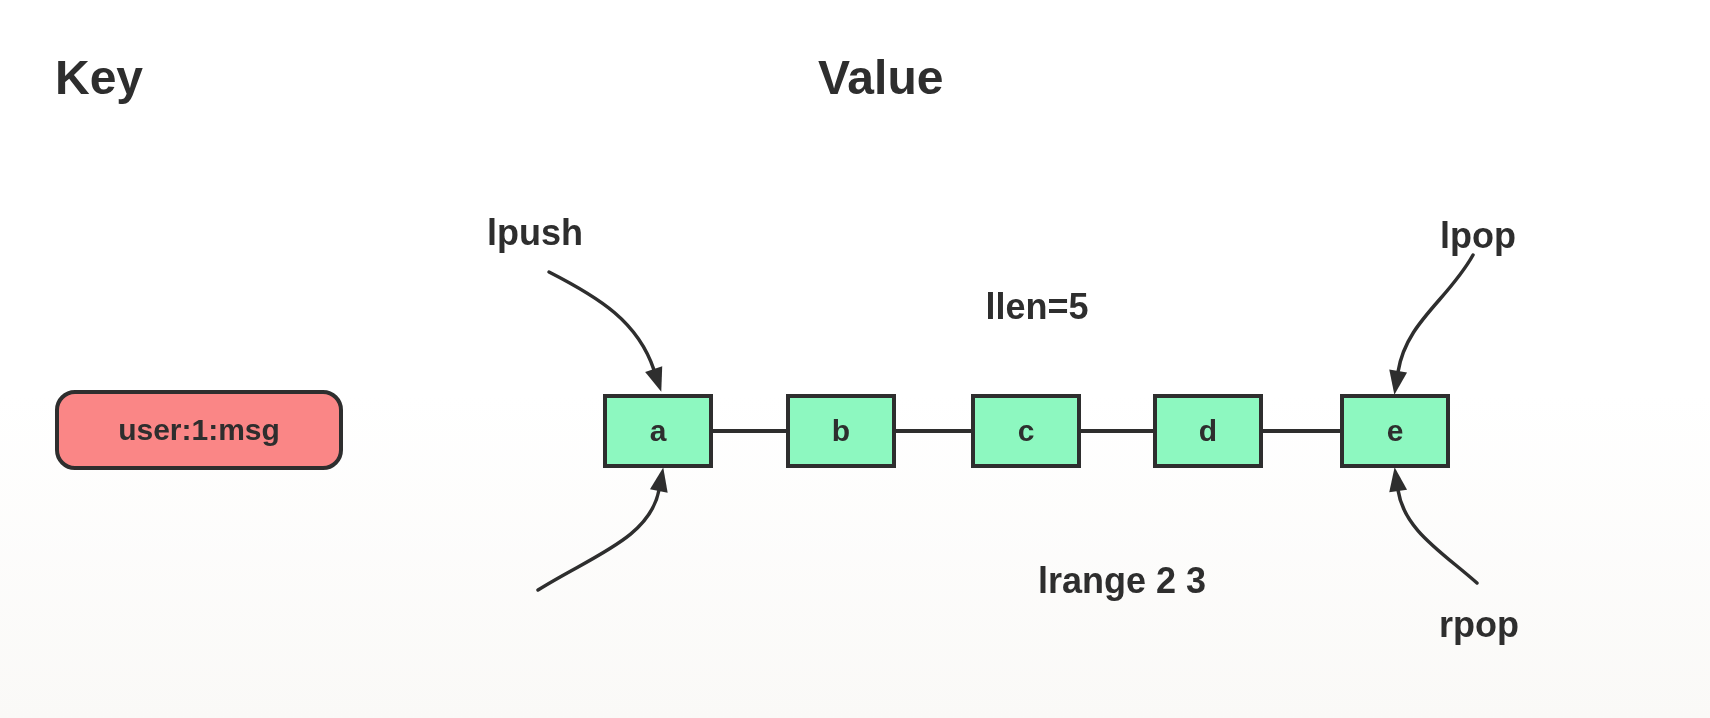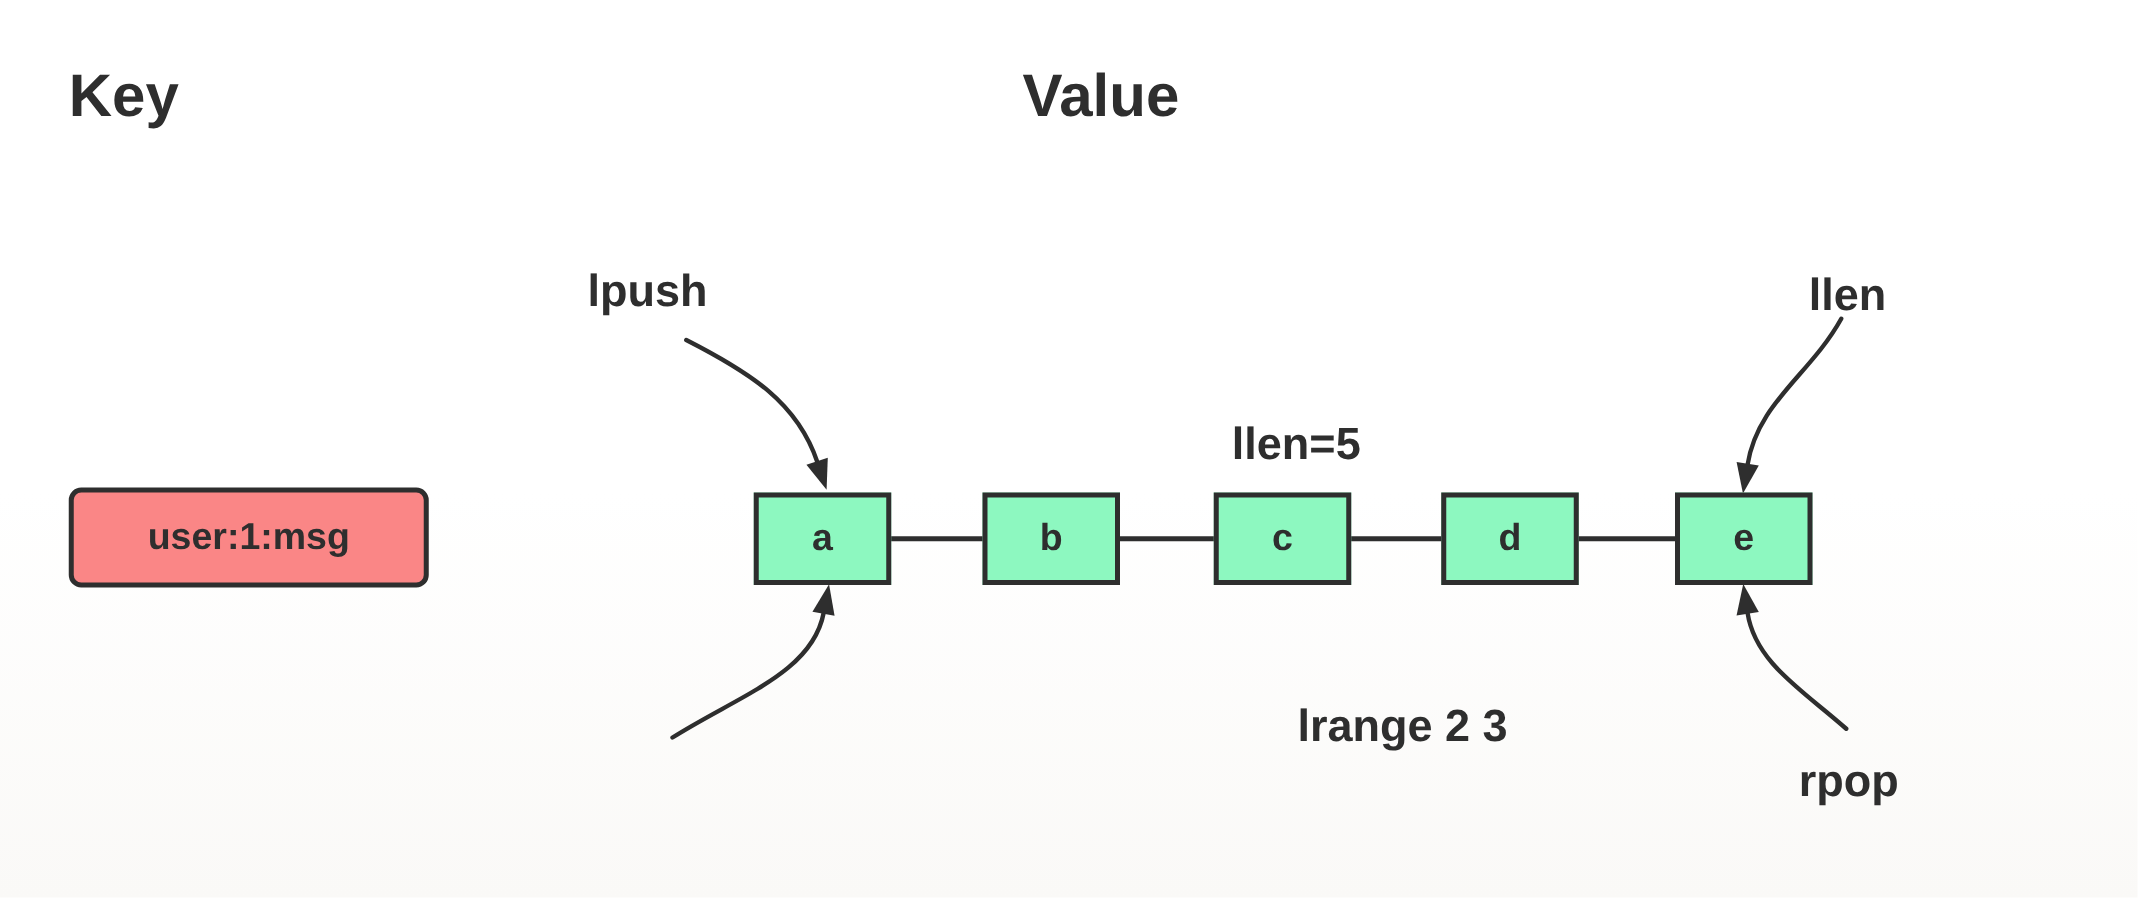--- a/index.html
+++ b/index.html
@@ -24,21 +24,21 @@
   .key-hdr   { left: 55px;  top: 52px; width: 288px; }
   .value-hdr { left: 818px; top: 52px; width: 400px; }
 
   .key-box {
     position: absolute;
     left: 55px; top: 390px;
     width: 288px; height: 80px;
     box-sizing: border-box;
     background: var(--key-box-fill, #fa8686);
     border: 4px solid var(--stroke, #2e2e2e);
-    border-radius: 10px;
+    border-radius: 20px;
     display: flex; align-items: center; justify-content: center;
     font-size: 30px; font-weight: 700;
     color: var(--text, #2e2e2e);
   }
 
   .node {
     position: absolute;
     top: 394px;
     width: 110px; height: 74px;
     box-sizing: border-box;
@@ -55,23 +55,23 @@
   .node-e { left: 1340px; }
 
   .lbl {
     position: absolute;
     font-size: 36px;
     font-weight: 700;
     color: var(--text, #2e2e2e);
     text-align: center;
     line-height: 1.15;
   }
-  .llen-lbl   { left: 937px;  top: 286px; width: 200px; margin-top: 48px; }
+  .llen-lbl   { left: 937px;  top: 286px; width: 200px; }
   .lrange-lbl { left: 1002px; top: 560px; width: 240px; text-align: center; }
-  .lpush-lbl  { left: 418px;  top: 212px; width: 200px; }
+  .lpush-lbl  { left: 435px;  top: 212px; width: 200px; }
   .lpop-lbl   { left: 435px;  top: 598px; width: 200px; }
   .rpush-lbl  { left: 1378px; top: 215px; width: 200px; }
   .rpop-lbl   { left: 1379px; top: 604px; width: 200px; }
 
   svg.overlay {
     position: absolute;
     left: 0; top: 0;
   }
   .connector {
     stroke: var(--stroke, #2e2e2e);
@@ -130,16 +130,16 @@
   <div class="node node-d">
     <span>d</span>
   </div>
   <div class="node node-e">
     <span>e</span>
   </div>
 
   <div class="lbl llen-lbl">llen=5</div>
   <div class="lbl lrange-lbl">lrange 2 3</div>
   <div class="lbl lpush-lbl">lpush</div>
-  <div class="lbl rpush-lbl">llen</div>
+  <div class="lbl rpush-lbl">lpop</div>
   <div class="lbl rpop-lbl">rpop</div>
 
 </div>
 
 </body></html>

